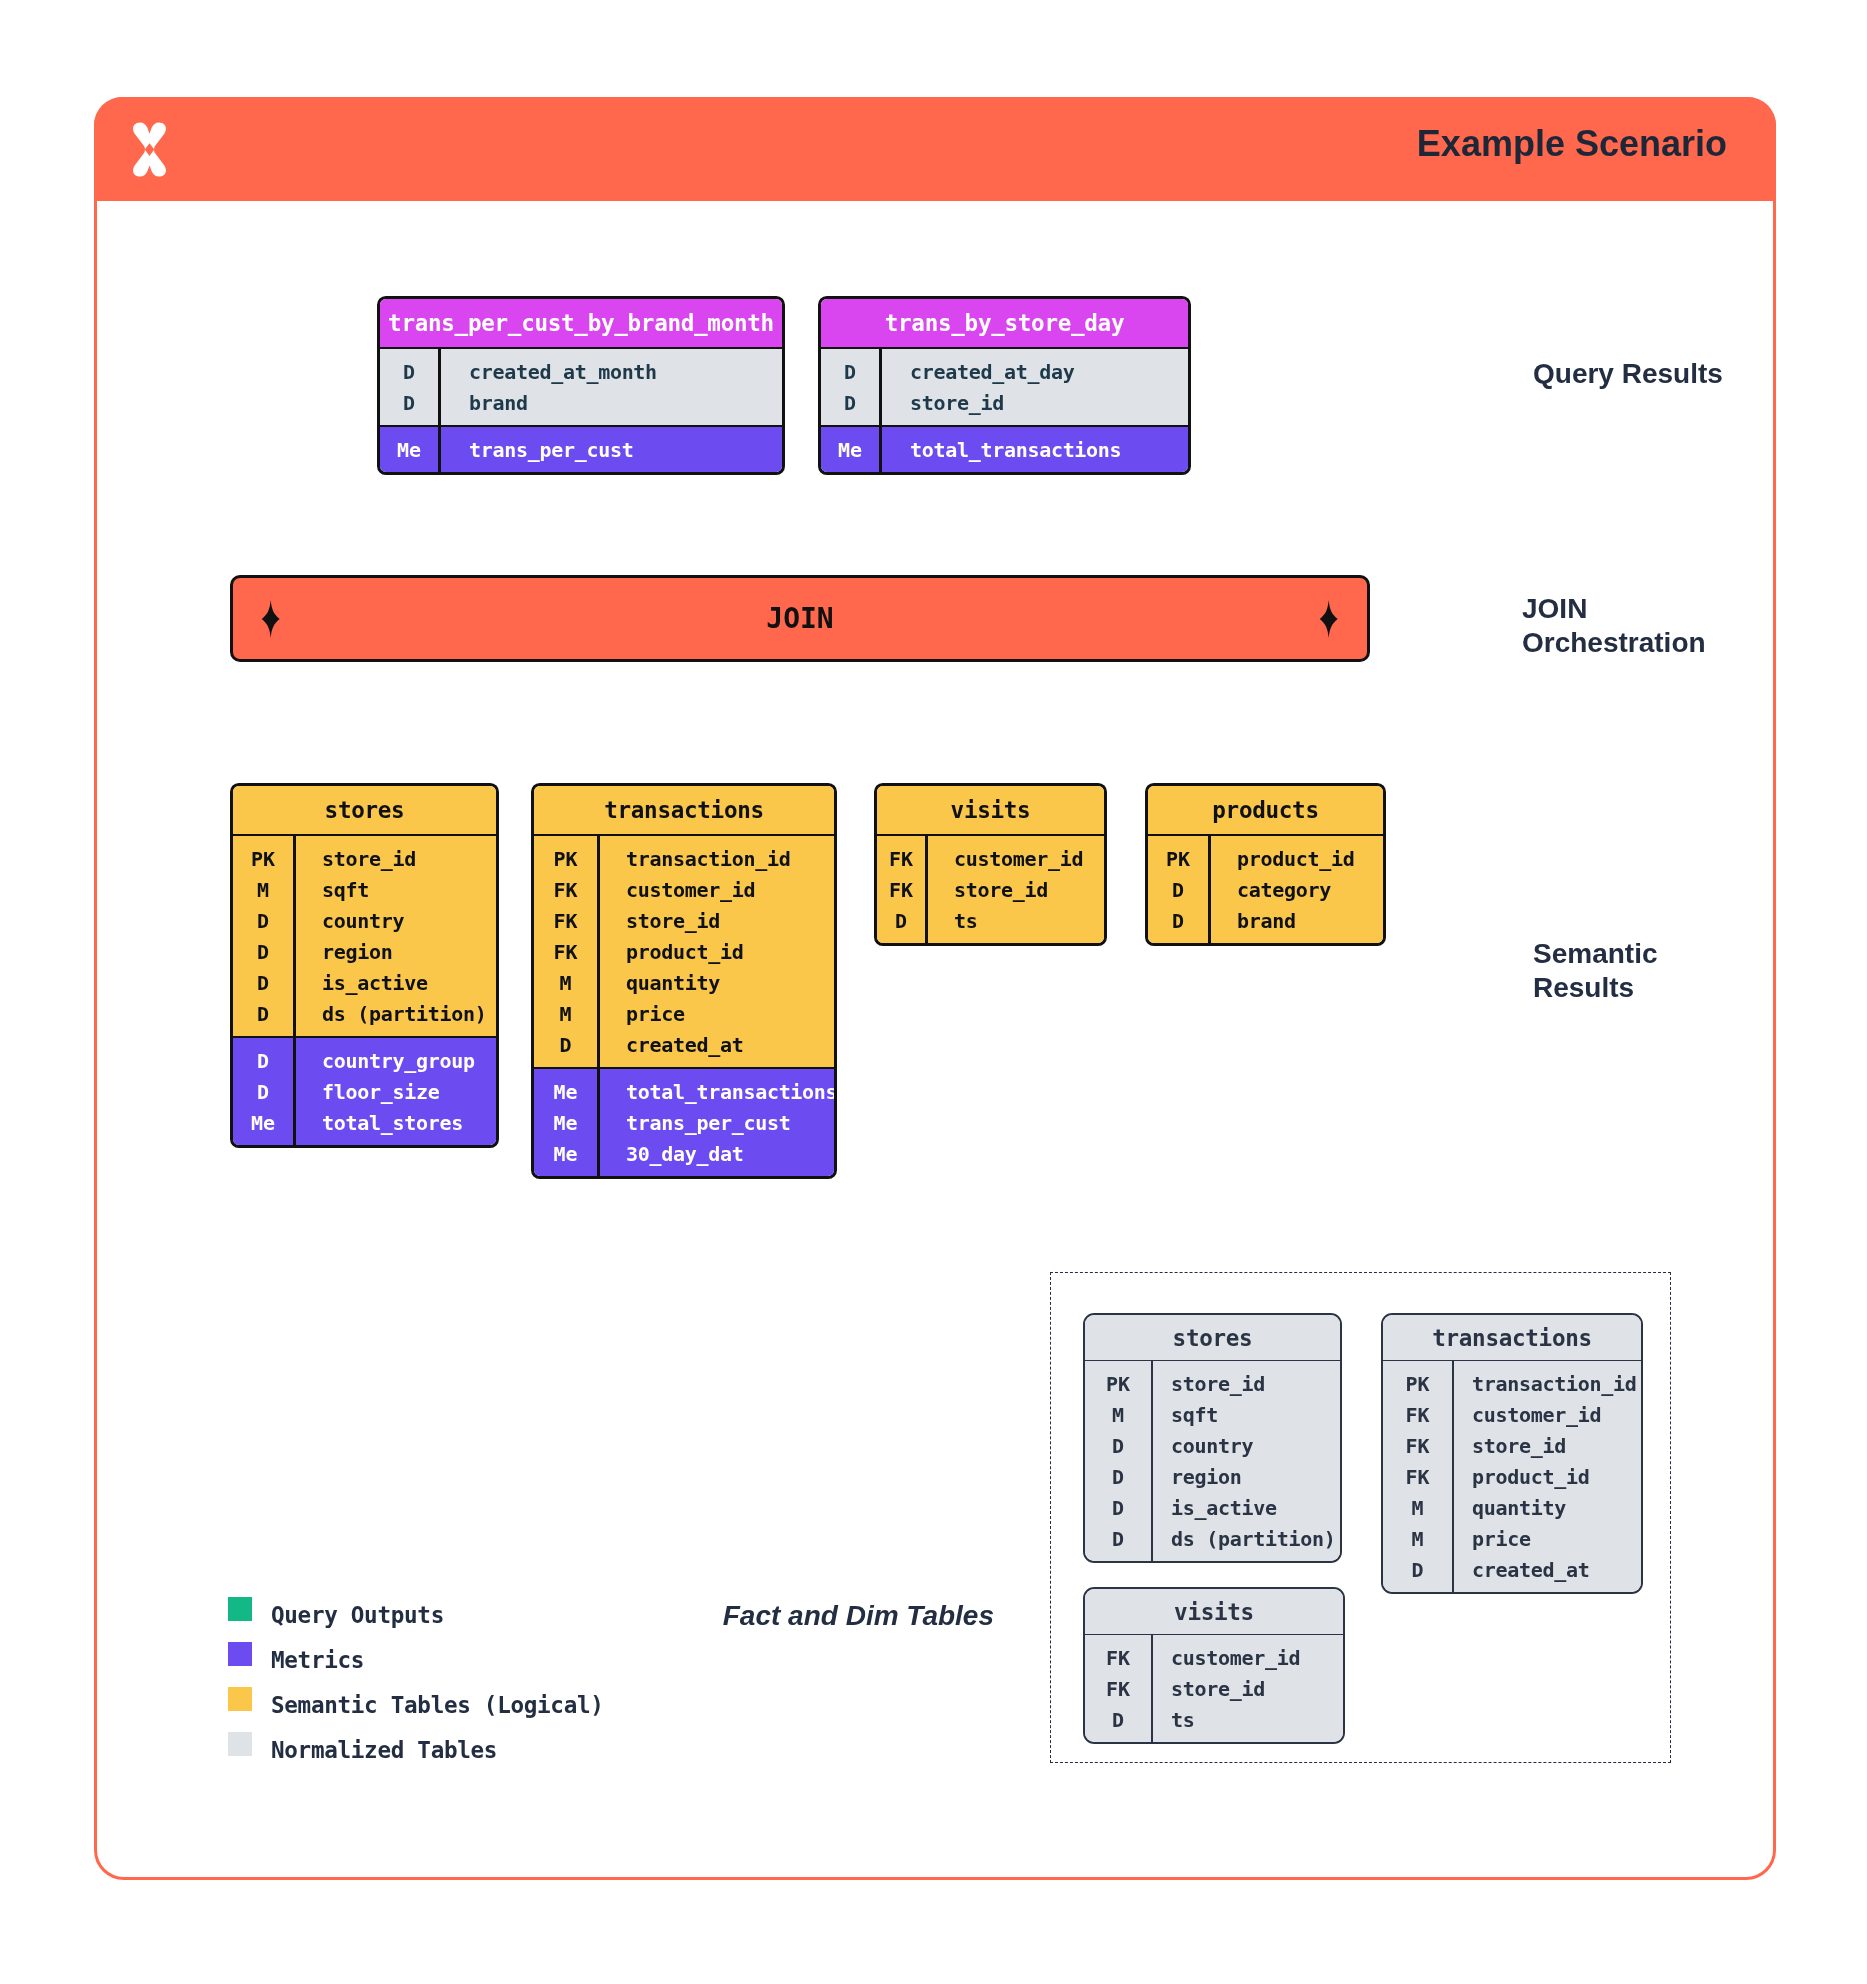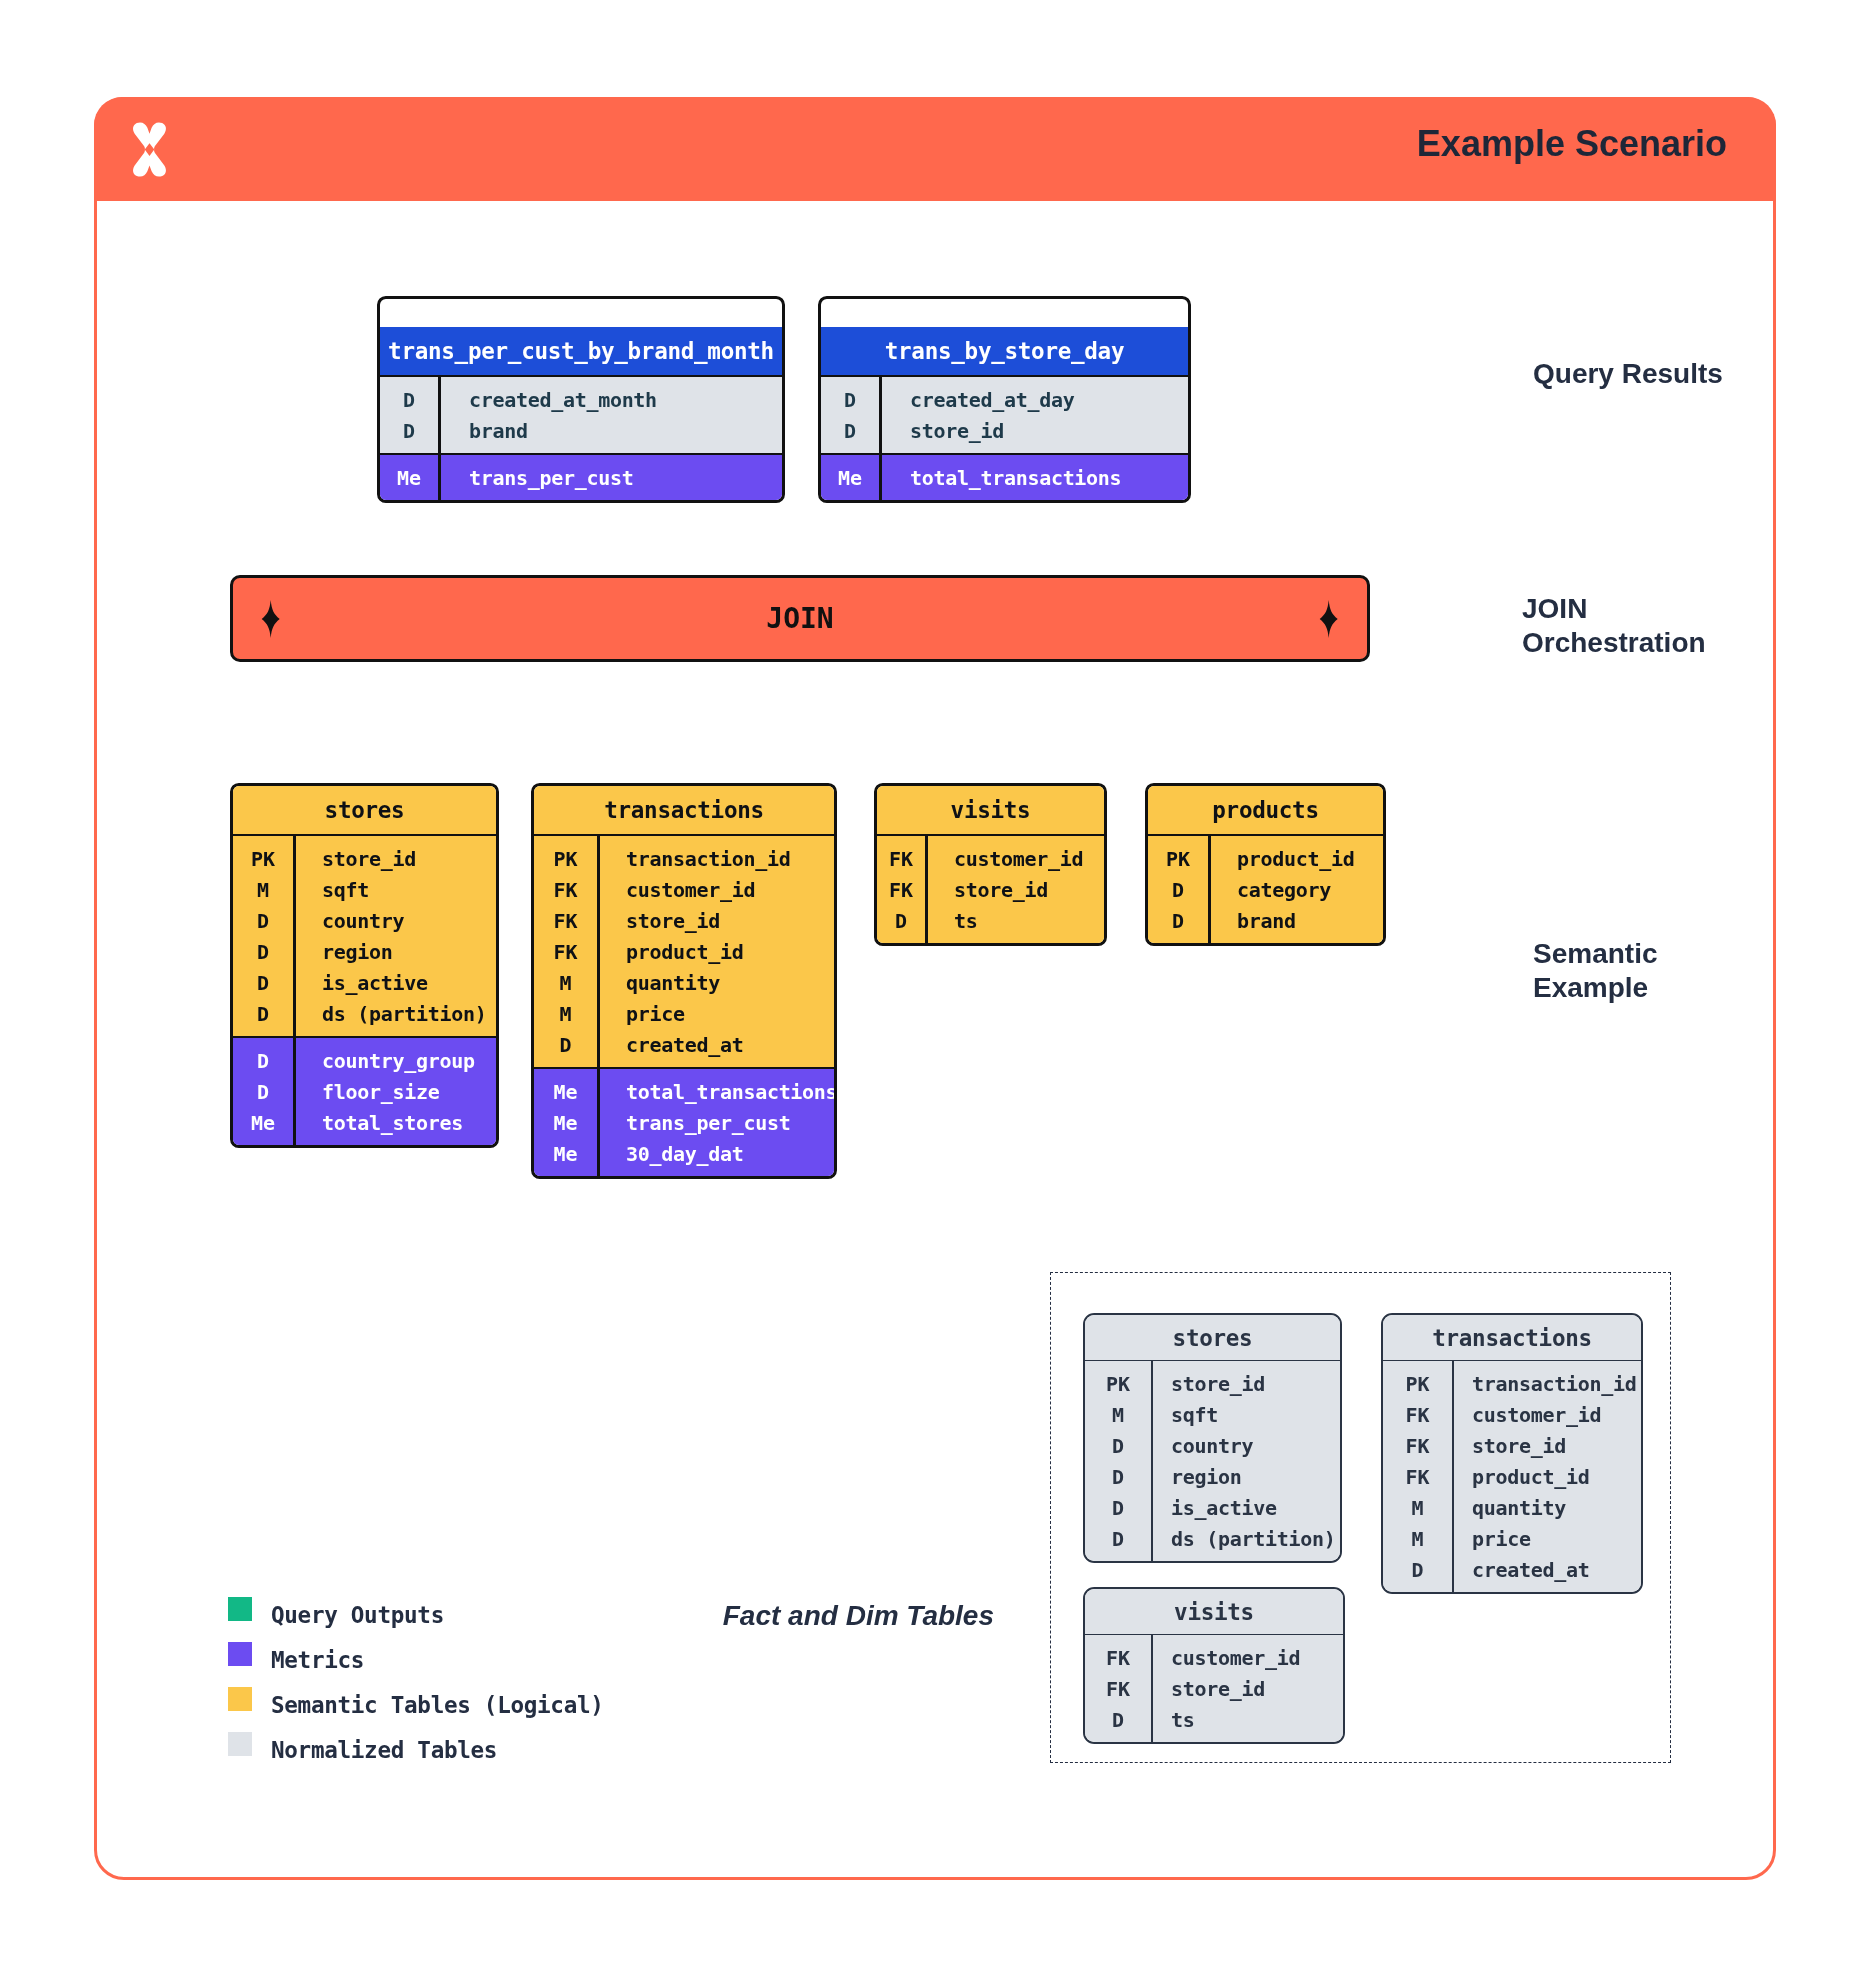--- a/index.html
+++ b/index.html
@@ -20,21 +20,21 @@
        box-sizing:border-box;background:#fff;}
   .tbl-header{height:48px;display:flex;align-items:center;justify-content:center;
        font-weight:bold;font-size:22.6px;letter-spacing:-0.3px;}
   .tbl-section{position:relative;padding:7px 0;}
   .tbl-section::after{content:"";position:absolute;top:0;bottom:0;left:var(--bw);width:2.5px;background:#111;}
   .tbl-row{display:grid;grid-template-columns:var(--bw) 1fr;height:31px;align-items:center;}
   .badge{text-align:center;font-weight:bold;font-size:20px;}
   .field{padding-left:29px;font-weight:bold;font-size:20px;letter-spacing:-0.3px;white-space:nowrap;}
 
   
-  .pal-query .tbl-header{background:#1d4ed8;color:#ffffff;margin-top:28px;}
+  .pal-query .tbl-header{background:#d946ef;color:#ffffff;}
   .pal-query .sec-fields{background:#DFE3E8;border-top:2.5px solid #111;color:#1E3A4A;}
   .pal-query .sec-metrics{background:#6C4CF1;border-top:2.5px solid #111;color:#ffffff;}
   .pal-query .field{padding-left:31px;}
 
   
   .pal-semantic .tbl-header{background:#FBC74A;color:#0F1115;}
   .pal-semantic .sec-fields{background:#FBC74A;border-top:2.5px solid #111;color:#0F1115;}
   .pal-semantic .sec-metrics{background:#6C4CF1;border-top:2.5px solid #111;color:#ffffff;}
 
   
@@ -371,21 +371,21 @@
       </div>
     </div>
 
   <div class="anno" style="left:1533px;top:357px;">Query Results</div>
   <div class="anno" style="left:1522px;top:592px;">
     <div>JOIN</div>
     <div>Orchestration</div>
   </div>
   <div class="anno" style="left:1533px;top:937px;">
     <div>Semantic</div>
-    <div>Example</div>
+    <div>Results</div>
   </div>
   <div class="anno anno-right" style="left:717px;top:1599px;width:277px;font-style:italic;">Fact and Dim Tables</div>
 
   <div class="legend" id="legend">
       <div class="legend-row">
         <div class="legend-swatch" style="background: rgb(18, 184, 134);"></div>
         <div class="legend-label">Query Outputs</div>
       </div>
       <div class="legend-row">
         <div class="legend-swatch" style="background: rgb(108, 76, 241);"></div>

